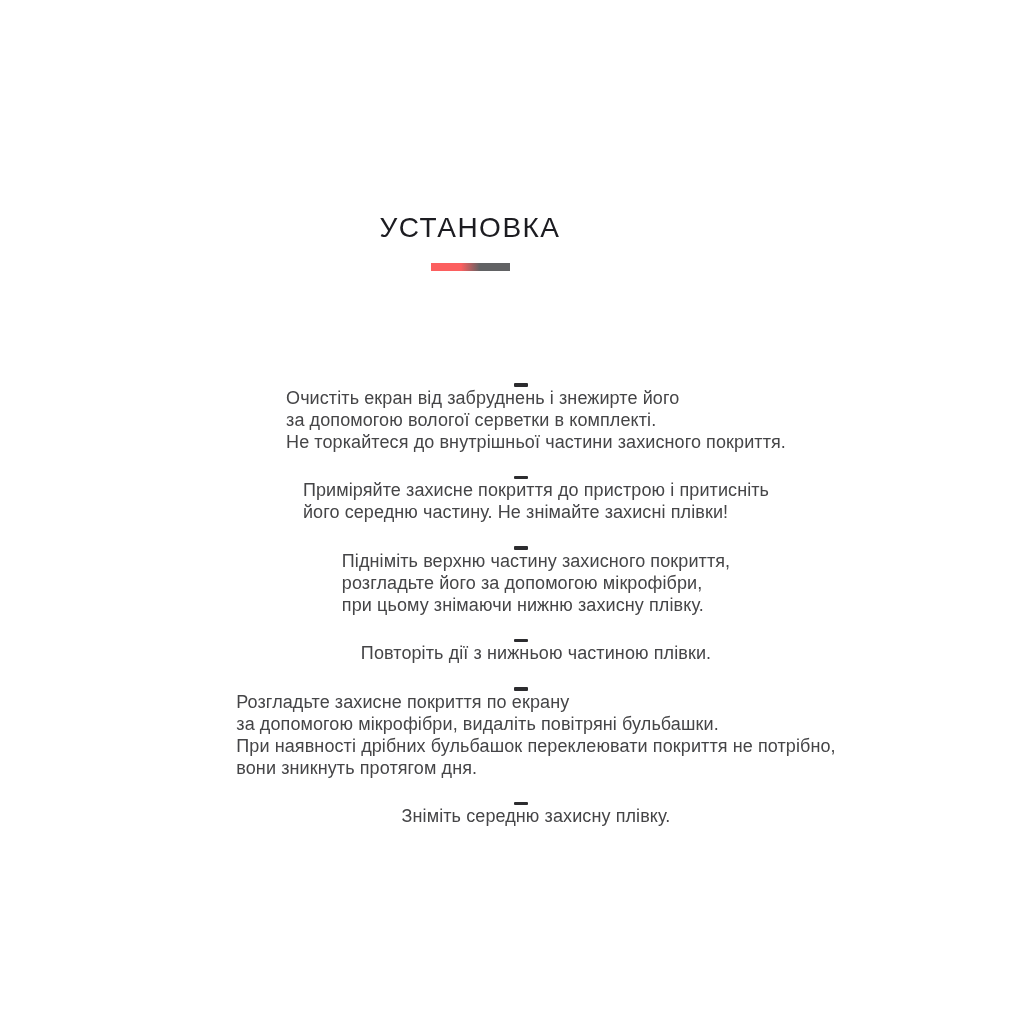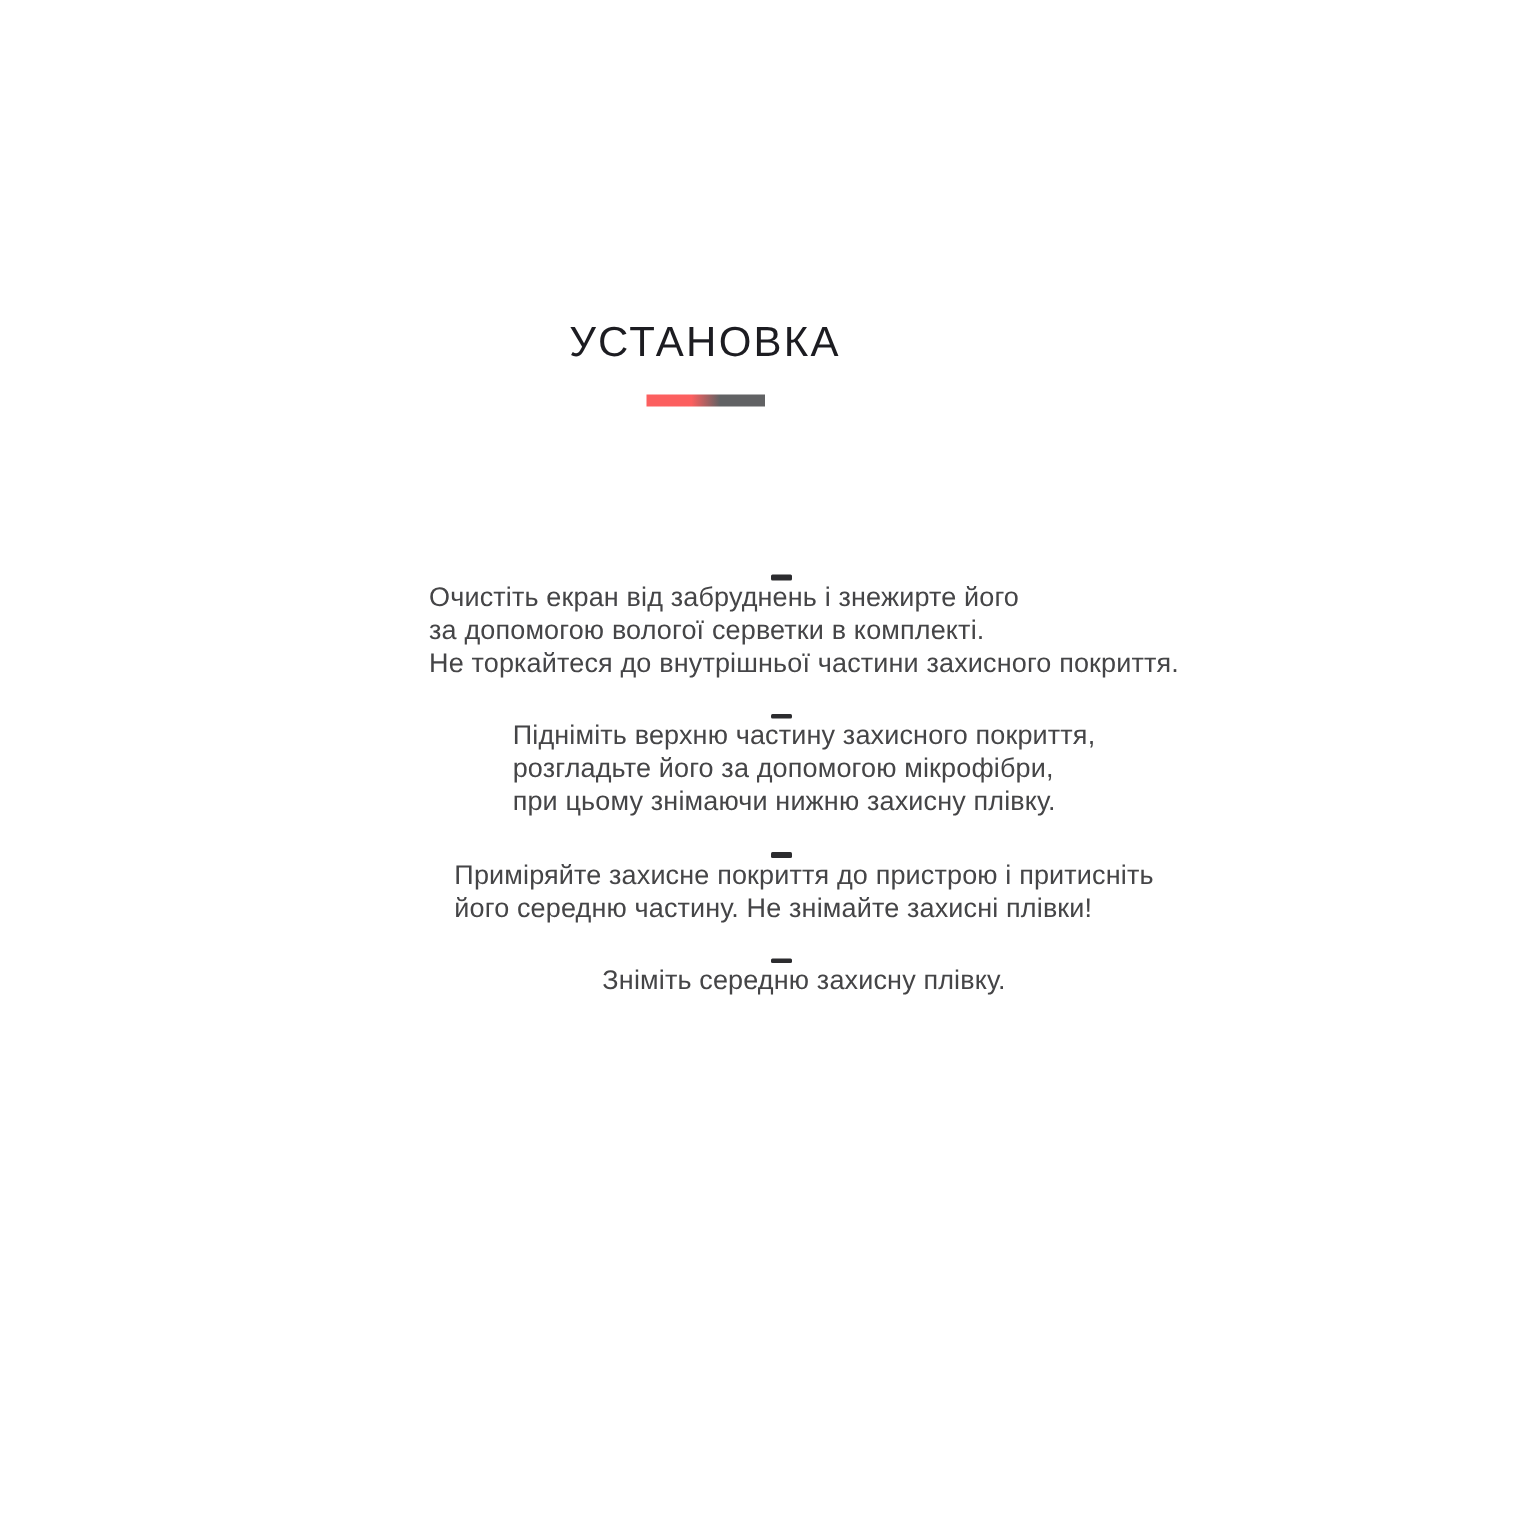--- a/index.html
+++ b/index.html
@@ -80,30 +80,45 @@
         <span class="dash"></span>
       </span>
       <span class="step-text">Очистіть екран від забруднень і знежирте його
 за допомогою вологої серветки в комплекті.
 Не торкайтеся до внутрішньої частини захисного покриття.</span>
     </li>
     <li class="step">
       <span class="dash-col">
         <span class="dash"></span>
       </span>
+      <span class="step-text">Приміряйте захисне покриття до пристрою і притисніть
+його середню частину. Не знімайте захисні плівки!</span>
+    </li>
+    <li class="step">
+      <span class="dash-col">
+        <span class="dash"></span>
+      </span>
       <span class="step-text">Підніміть верхню частину захисного покриття,
 розгладьте його за допомогою мікрофібри,
 при цьому знімаючи нижню захисну плівку.</span>
     </li>
     <li class="step">
       <span class="dash-col">
         <span class="dash"></span>
       </span>
-      <span class="step-text">Приміряйте захисне покриття до пристрою і притисніть
-його середню частину. Не знімайте захисні плівки!</span>
+      <span class="step-text">Повторіть дії з нижньою частиною плівки.</span>
+    </li>
+    <li class="step">
+      <span class="dash-col">
+        <span class="dash"></span>
+      </span>
+      <span class="step-text">Розгладьте захисне покриття по екрану
+за допомогою мікрофібри, видаліть повітряні бульбашки.
+При наявності дрібних бульбашок переклеювати покриття не потрібно,
+вони зникнуть протягом дня.</span>
     </li>
     <li class="step">
       <span class="dash-col">
         <span class="dash"></span>
       </span>
       <span class="step-text">Зніміть середню захисну плівку.</span>
     </li>
   </ul>
 
 </div>

